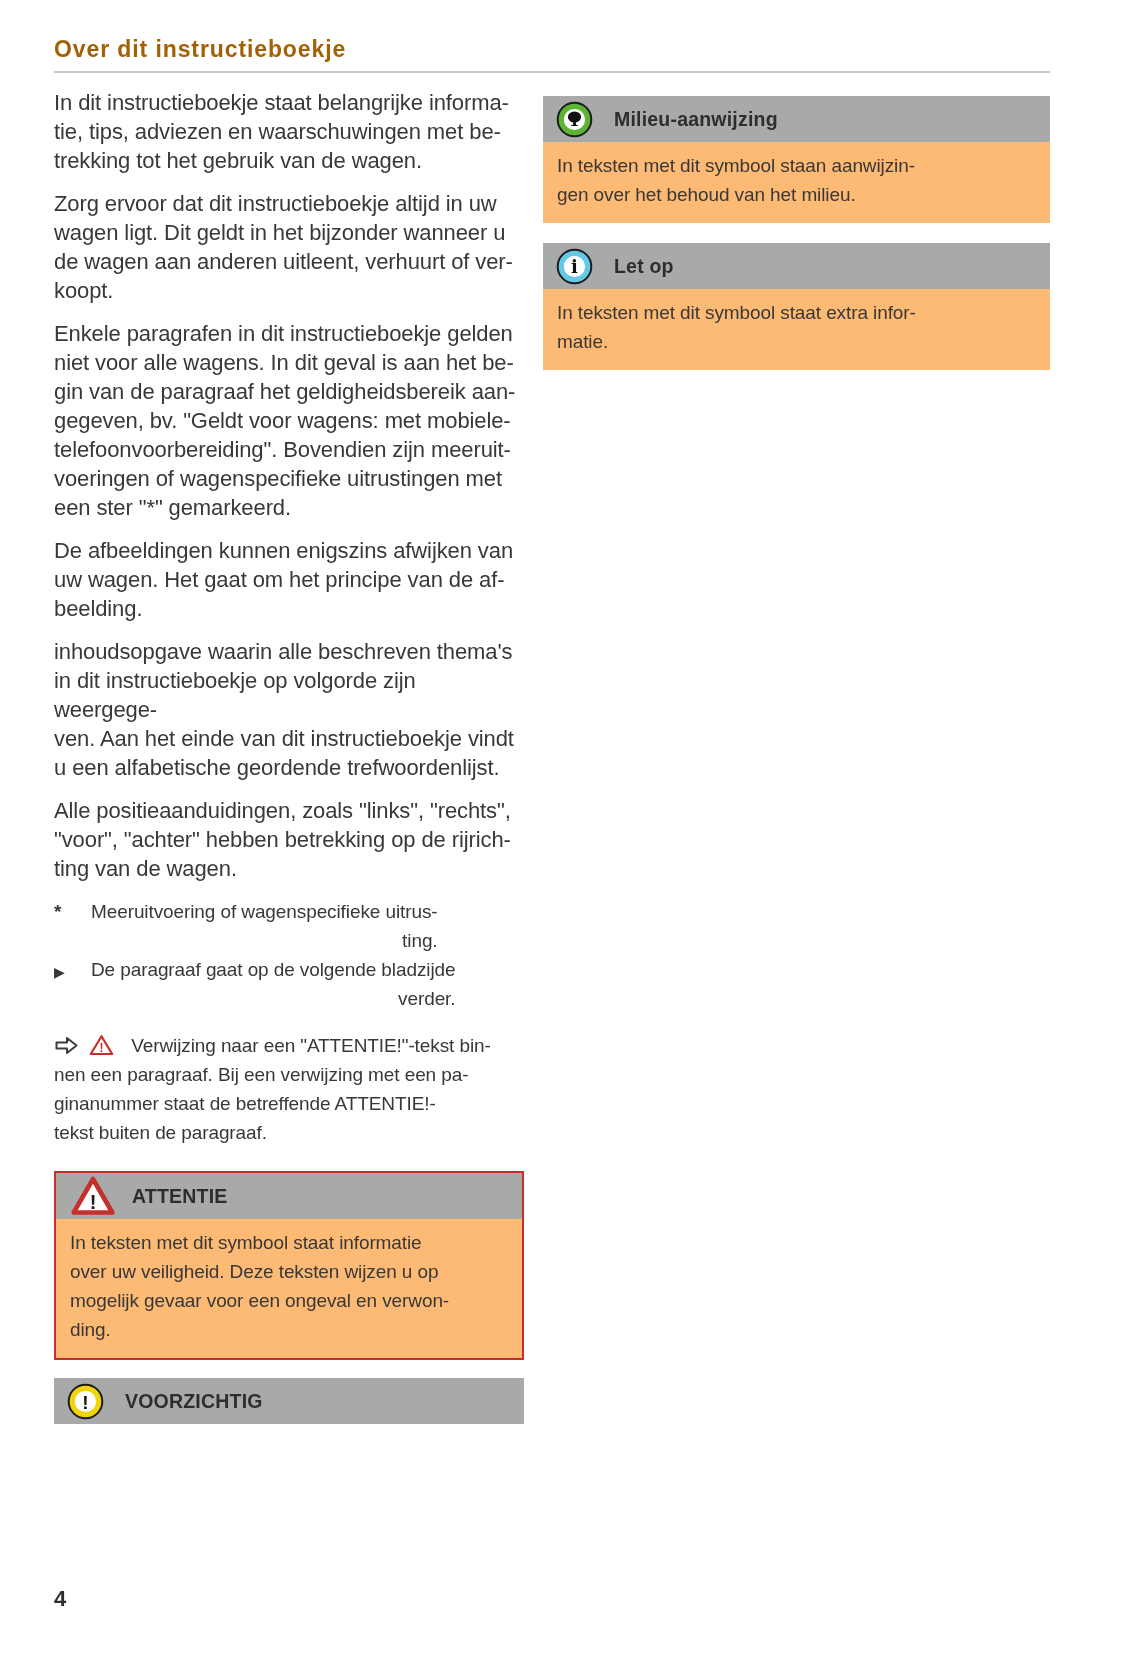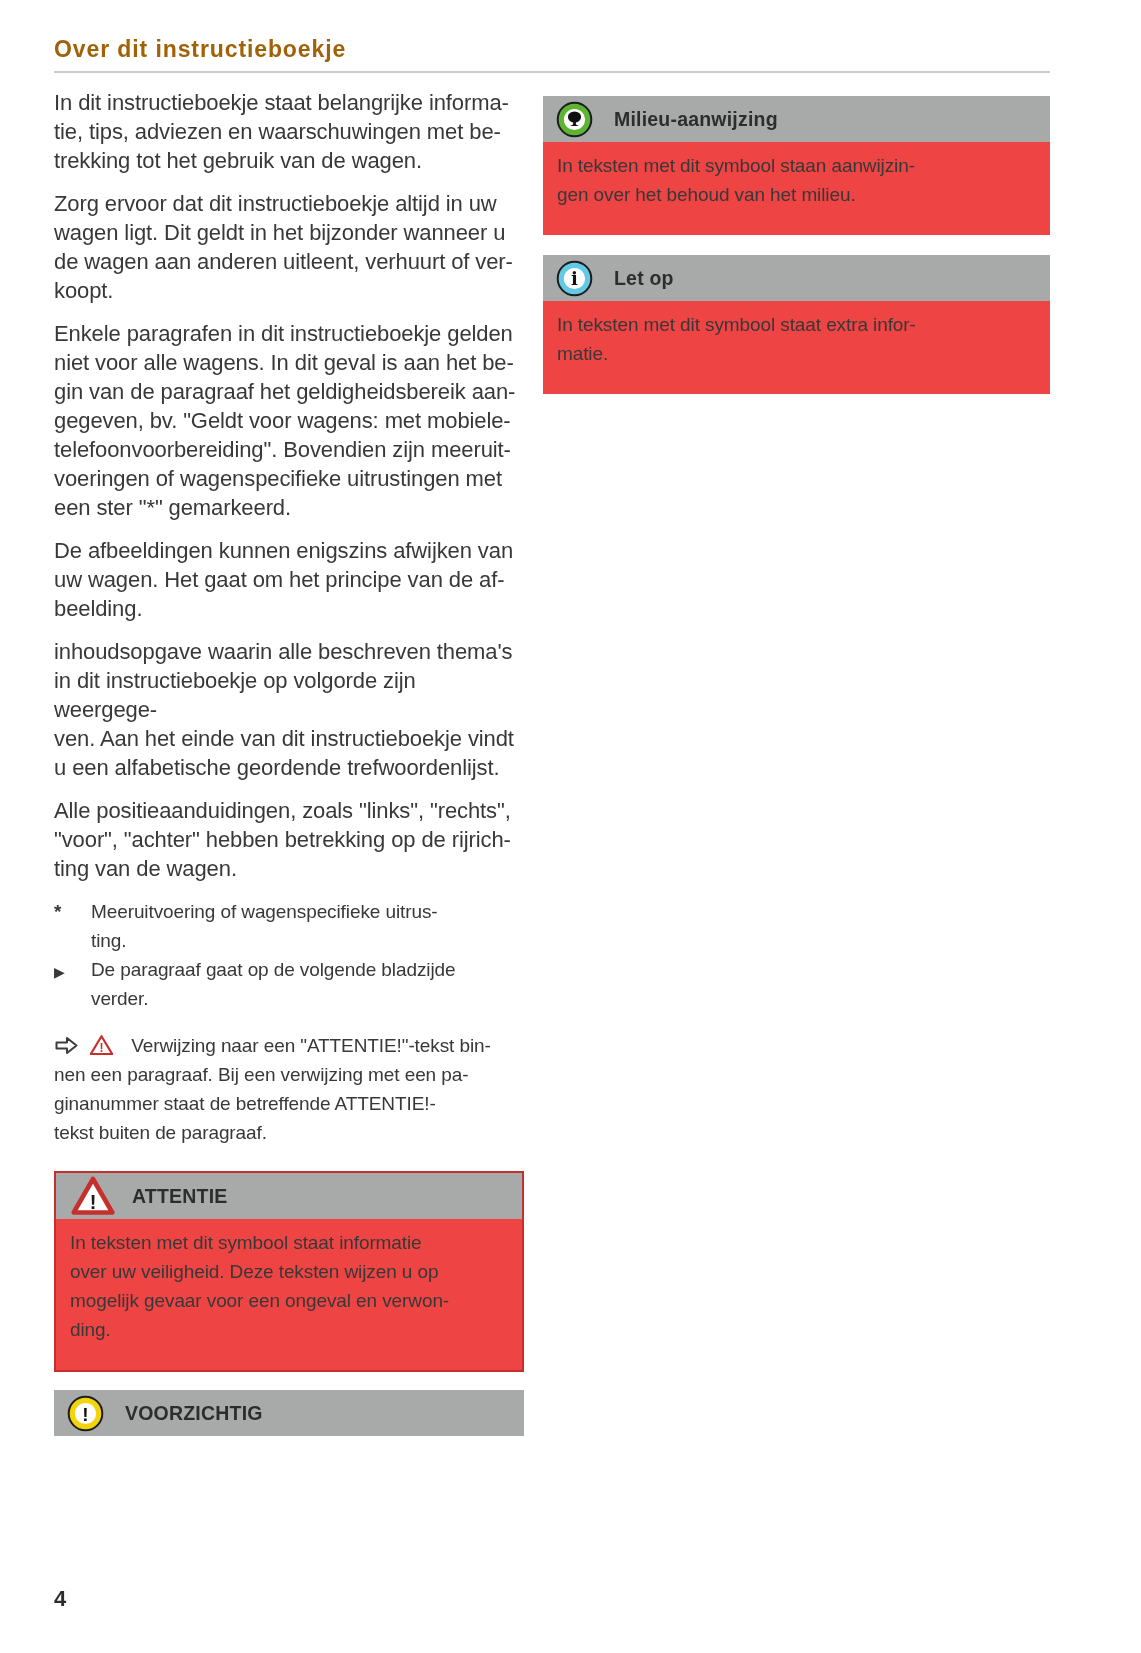--- a/index.html
+++ b/index.html
@@ -27,42 +27,42 @@
     font-size:22px;line-height:29px;margin:0 0 14px 0;
     white-space:pre-line;letter-spacing:-0.1px;
   }
   .para .b{font-weight:normal;}
 
   
   .ref-list{margin:2px 0 0 0;}
   .list-item{display:flex;font-size:19px;line-height:29px;letter-spacing:-0.1px;}
   .li-marker{width:37px;flex-shrink:0;font-weight:bold;}
   .list-item.play .li-marker{font-family:"DejaVu Sans",sans-serif;font-size:14px;padding-top:3px;font-weight:normal;}
-  .li-text{white-space:pre-line;}
+  .li-text{white-space:pre-line;text-align:right;}
 
   
   .ref-note{
     margin-top:18px;font-size:19px;line-height:29px;letter-spacing:-0.1px;
   }
   .ref-note .note-text{white-space:pre-line;}
   .icon-inline{display:inline-block;vertical-align:-4px;}
   .arrow-icon{margin-right:5px;}
   .tri-small{margin-right:17px;}
 
   
   .callout{margin-top:20px;}
   .callout-header{
     background:#a8aaa9;height:46px;display:flex;align-items:center;
     padding:4px 13px;box-sizing:border-box;
   }
   .callout-title{
     font-weight:bold;font-size:19.5px;color:#2d2d2d;margin-left:21px;letter-spacing:0.2px;
   }
   .callout-body{
-    background:#ef4444;padding:9px 14px 26px 14px;
+    background:#fdba74;padding:9px 14px 14px 14px;
     font-size:19px;line-height:29px;white-space:pre-line;letter-spacing:-0.1px;
   }
   .callout.warning{border:2px solid #c5302c;margin-top:24px;}
   .callout.caution{margin-top:18px;}
   .col-right .callout:first-child{margin-top:0;}
   .ring-icon{display:block;flex-shrink:0;}
   .tri-icon{display:block;flex-shrink:0;margin-left:2px;}
   .callout.warning .callout-title{margin-left:17px;}
 
   

